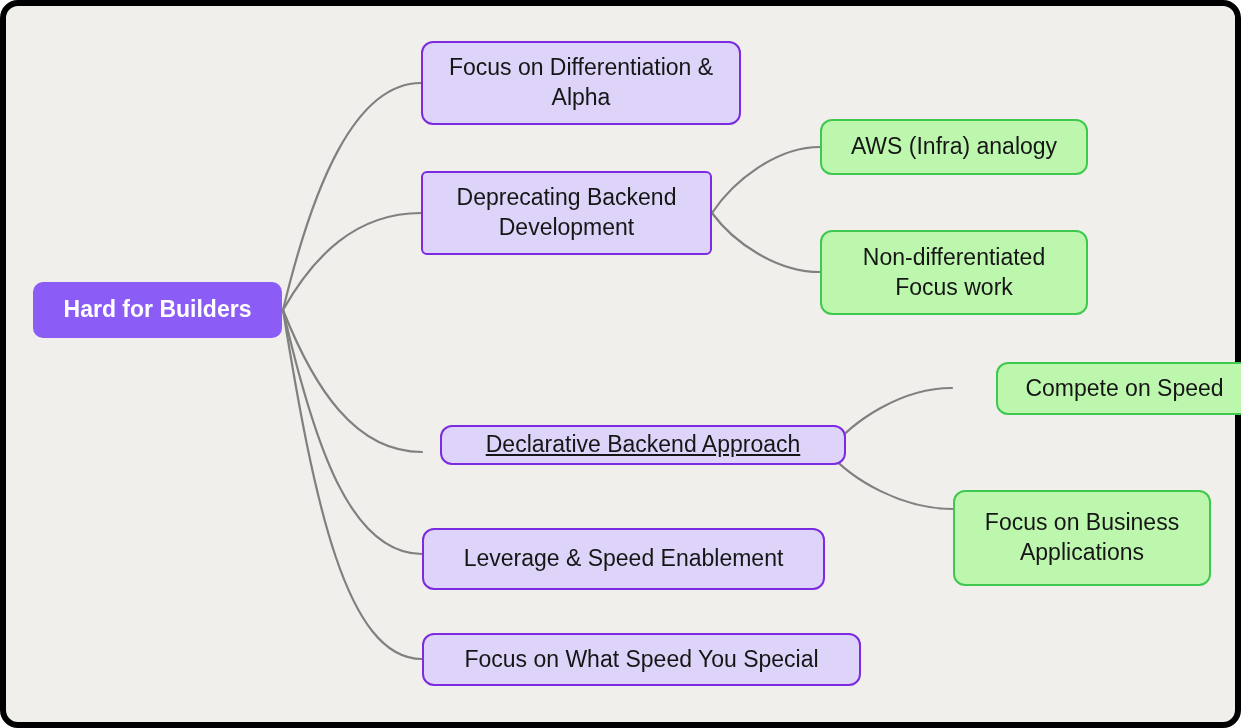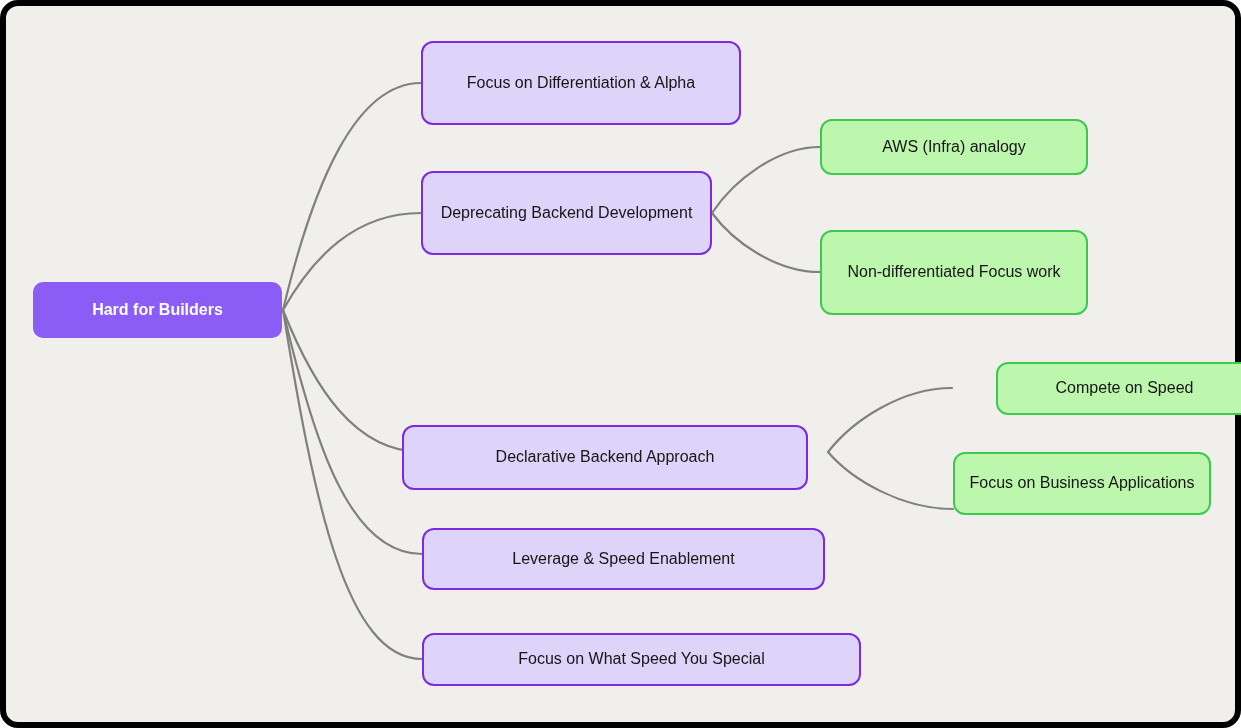--- a/index.html
+++ b/index.html
@@ -37,21 +37,21 @@
     fill:none;
     stroke:var(--line-color);
     stroke-width:2.2;
     stroke-linecap:round;
   }
   .node{
     position:absolute;
     box-sizing:border-box;
     display:flex;align-items:center;justify-content:center;
     text-align:center;
-    font-size:16px;line-height:1.3;
+    font-size:23px;line-height:1.3;
     color:var(--node-text);
     border-radius:12px;
     padding:4px 14px;
     cursor:pointer;
   }
   .node.root{
     background:var(--root-fill);
     color:var(--root-text);
     font-weight:700;
     border-radius:10px;
@@ -84,29 +84,29 @@
     <path d="M712 213 C734 243 777 272 820 272"></path>
 
     <path d="M828 452 C853 420 902 388 952 388"></path>
     <path d="M828 452 C853 481 903 509 953 509"></path>
   </svg>
 
   <div class="node root" style="left:33px;top:282px;width:249px;height:56px;">Hard for Builders</div>
 
   <div class="node branch" style="left:421px;top:41px;width:320px;height:84px;">Focus on Differentiation &amp; Alpha</div>
 
-  <div class="node branch" style="left:421px;top:171px;width:291px;height:84px;">Deprecating Backend Development</div>
+  <div class="node branch" style="left:421px;top:171px;width:291px;height:84px;border-radius:6px;">Deprecating Backend Development</div>
 
   <div class="node leaf" style="left:820px;top:119px;width:268px;height:56px;">AWS (Infra) analogy</div>
 
   <div class="node leaf" style="left:820px;top:230px;width:268px;height:85px;">Non-differentiated Focus work</div>
 
-  <div class="node branch" style="left:402px;top:425px;width:406px;height:65px;">Declarative Backend Approach</div>
+  <div class="node branch" style="left:440px;top:425px;width:406px;height:40px;text-decoration:underline;">Declarative Backend Approach</div>
 
   <div class="node leaf" style="left:996px;top:362px;width:257px;height:53px;">Compete on Speed</div>
 
-  <div class="node leaf" style="left:953px;top:452px;width:258px;height:63px;">Focus on Business Applications</div>
+  <div class="node leaf" style="left:953px;top:490px;width:258px;height:96px;">Focus on Business Applications</div>
 
   <div class="node branch" style="left:422px;top:528px;width:403px;height:62px;">Leverage &amp; Speed Enablement</div>
 
   <div class="node branch" style="left:422px;top:633px;width:439px;height:53px;">Focus on What Speed You Special</div>
 
 </div>
 
 </body></html>

